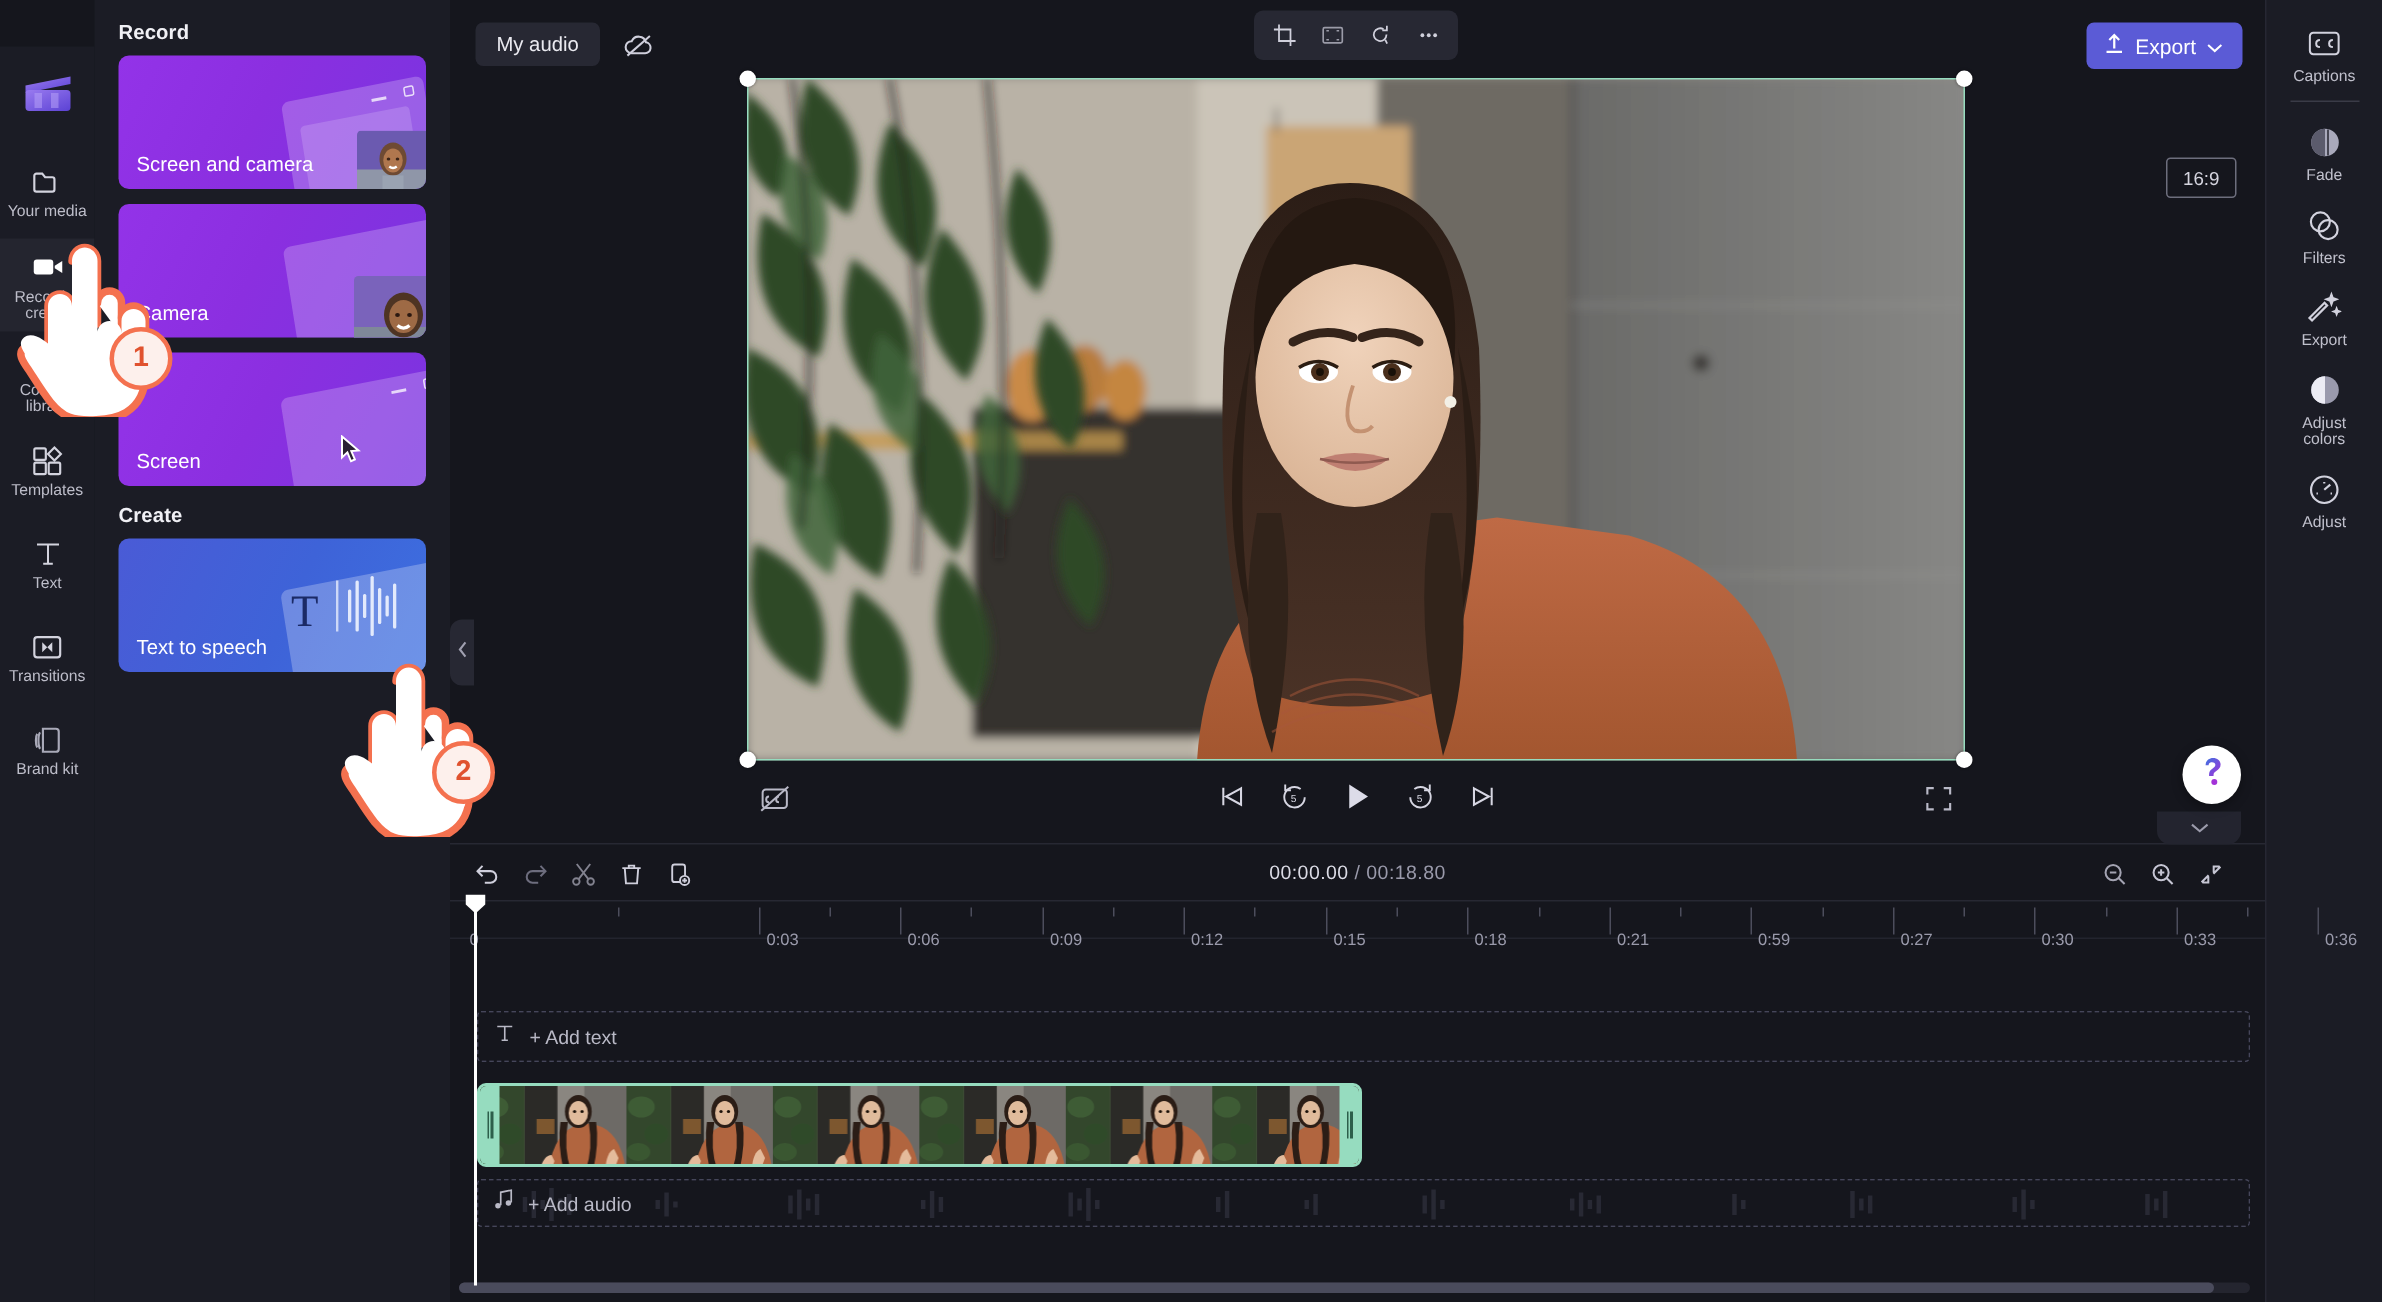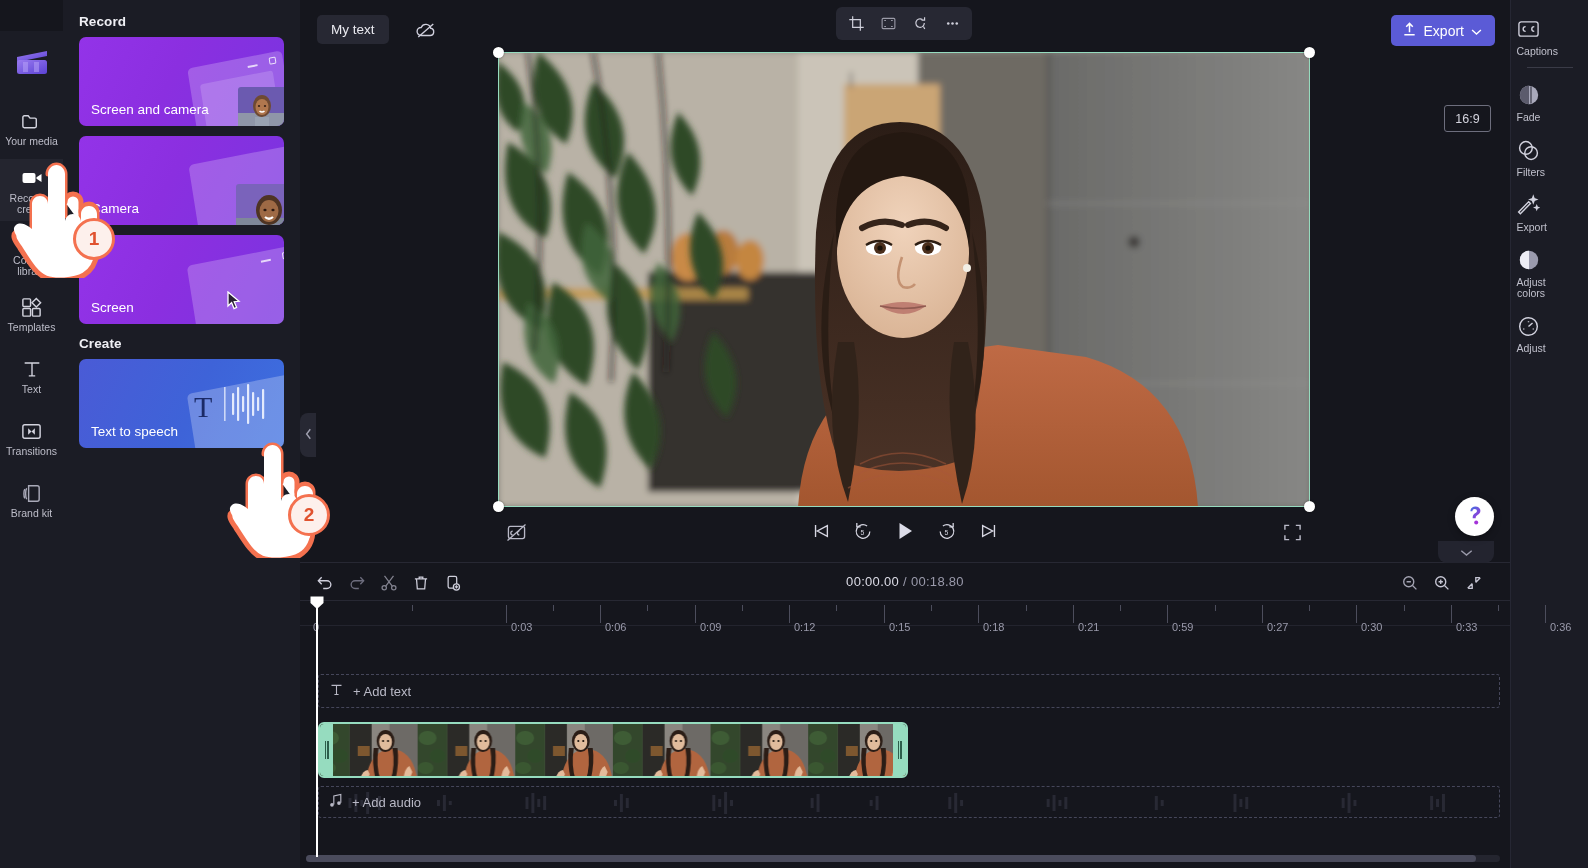--- a/index.html
+++ b/index.html
@@ -124,21 +124,21 @@
   .pb-right { position:absolute; left: 980px; top: 8px; width:24px;height:24px; display:flex;align-items:center;justify-content:center;cursor:pointer;}
 
   
   .rrail {
     position: absolute; right: 0; top: 0; width: 78px; height: 868px;
     background: #1b1c25; border-left: 1px solid #262733;
     display: flex; flex-direction: column; align-items: center;
   }
   .rr-item {
     width: 66px; padding: 9px 0 6px; display:flex; flex-direction:column;
-    align-items:flex-start; gap:5px; cursor:pointer;
+    align-items:center; gap:5px; cursor:pointer;
   }
   .rr-ic { width: 24px; height: 24px; display:flex;align-items:center;justify-content:center;}
   .rr-lb { font-size: 10.5px; color: #c0c0cc; text-align:center; line-height:11px; white-space:pre-line;}
   .rr-div { width: 46px; height: 1px; background: #3a3b47; margin: 4px 0 6px; }
 
   .help-btn {
     position: absolute; right: 94px; top: 497px; width: 39px; height: 39px;
     border-radius: 50%; background: #ffffff; display:flex; align-items:center;
     justify-content:center; cursor:pointer; box-shadow: 0 2px 7px rgba(0,0,0,.35);
     z-index: 25;
@@ -404,21 +404,21 @@
     <span>
       <svg width="7" height="12" viewBox="0 0 7 12" fill="none" stroke="#a0a0b0" stroke-width="1.4">
         <path d="M5.3 1.3L1.6 6l3.7 4.7"></path>
       </svg>
     </span>
   </div>
 
   <div class="stage">
 
     <div class="topbar">
-      <button class="myvideo">My text</button>
+      <button class="myvideo">My audio</button>
       <div class="cloud-btn">
         <svg width="22" height="20" viewBox="0 0 24 22" fill="none" stroke="#cfcfdc" stroke-width="1.5">
           <path d="M6.5 17h10a4 4 0 00.6-7.95A5.5 5.5 0 006.7 8.2 3.9 3.9 0 006.5 17z"></path>
           <path d="M3.5 18.8L20 4.4"></path>
         </svg>
       </div>
 
       <div class="float-tools">
         <div class="ft-btn">
           <svg width="17" height="17" viewBox="0 0 20 20" fill="none" stroke="#d0d0dc" stroke-width="1.4">

